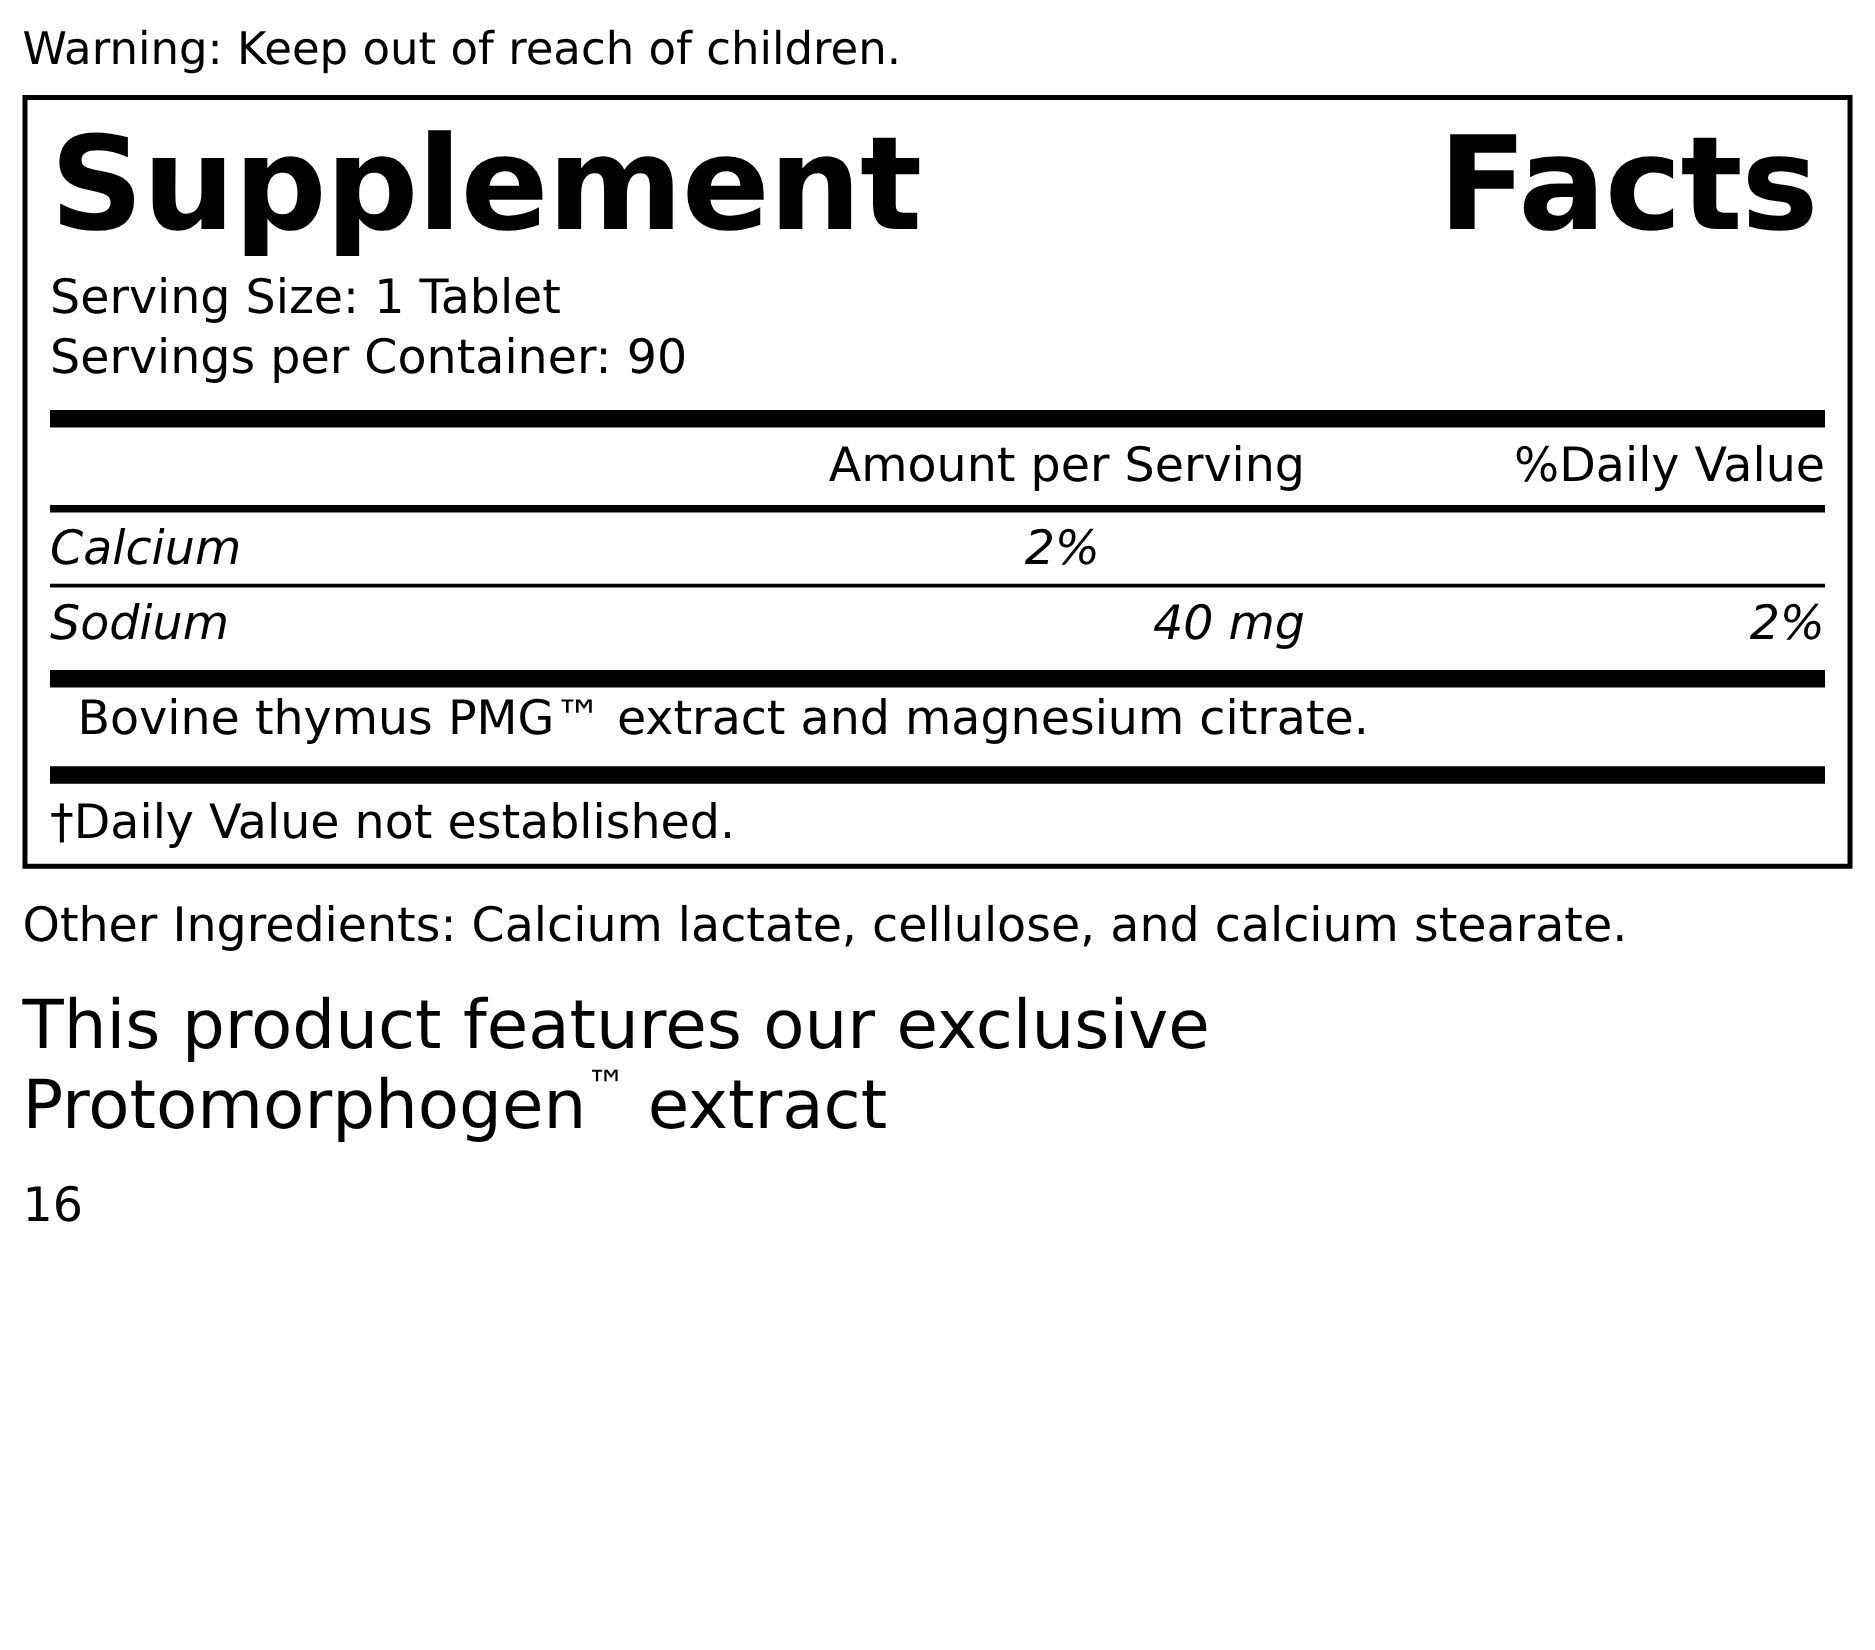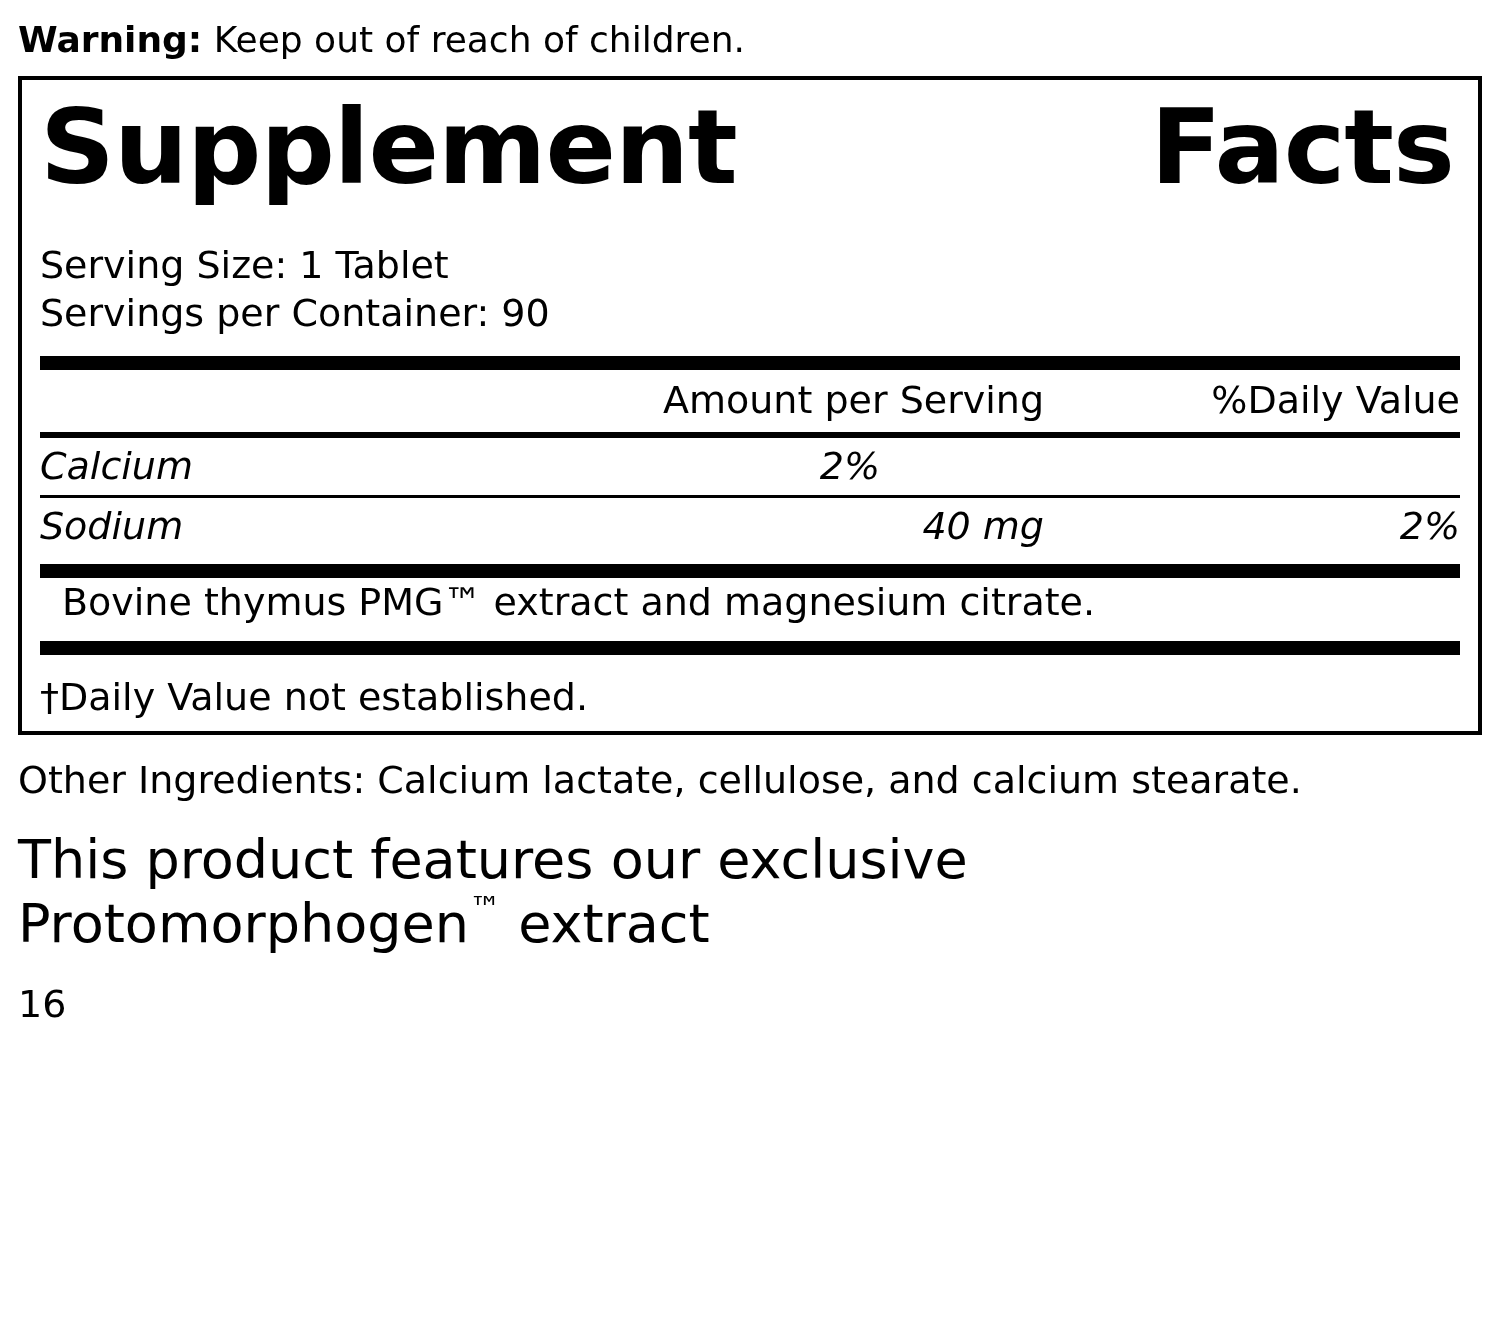--- a/index.html
+++ b/index.html
@@ -25,21 +25,21 @@
 
   
   .warning-line {
     font-size: 36px;
     line-height: 1.0;
     padding-top: 22px;
     padding-bottom: 18px;
     white-space: nowrap;
   }
   .warning-label {
-    font-weight: bold;
+    font-weight: normal;
   }
   .warning-text {
     font-weight: normal;
   }
 
   
   .facts-panel {
     border: 4px solid #000;
     box-sizing: border-box;
     padding: 0 18px 10px 18px;
@@ -58,21 +58,20 @@
     gap: 48px;
   }
   .facts-title .word-right {
     padding-right: 6px;
   }
 
   .serving-info {
     font-size: 38px;
     line-height: 1.28;
     padding-bottom: 10px;
-    margin-top: 28px;
   }
 
   
   .rule-thick {
     height: 14px;
     background: #000;
     margin: 8px 0 0 0;
   }
   .rule-medium {
     height: 6px;
@@ -124,21 +123,21 @@
 
   .blend-sub {
     font-size: 38px;
     line-height: 1.2;
     padding: 2px 0 8px 22px;
   }
 
   .footnote {
     font-size: 38px;
     line-height: 1.2;
-    padding-top: 20px;
+    padding-top: 8px;
   }
 
   
   .other-ingredients {
     font-size: 38px;
     line-height: 1.25;
     padding-top: 22px;
   }
 
   .feature-text {

